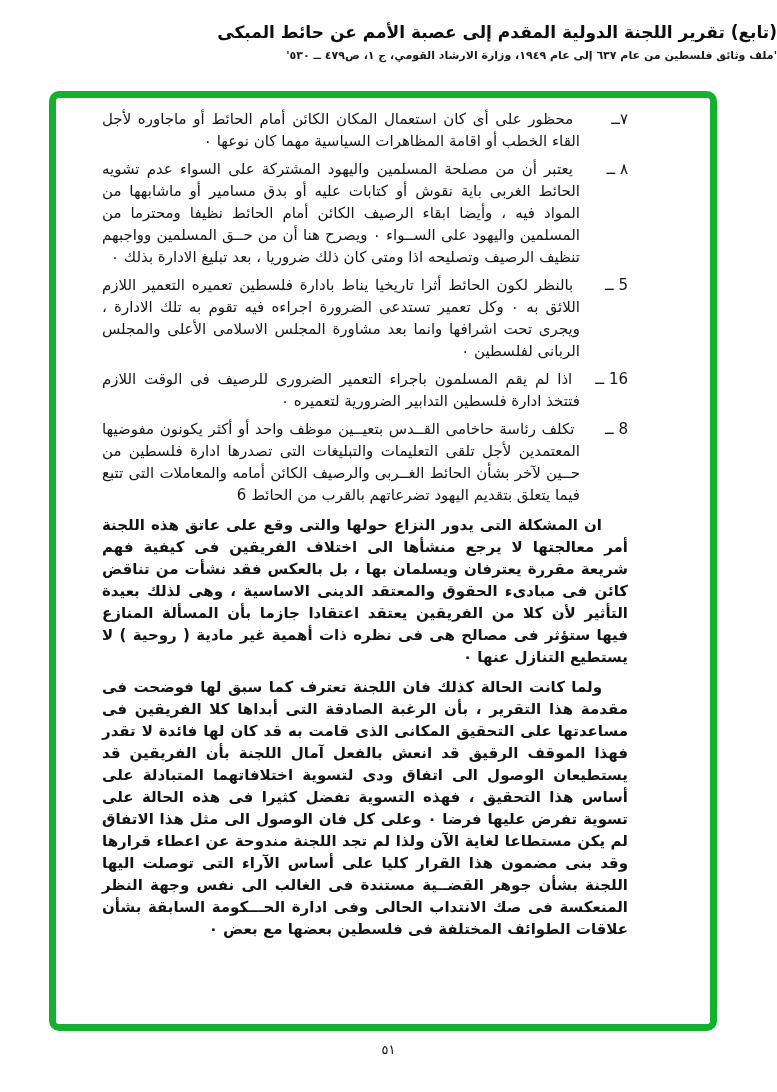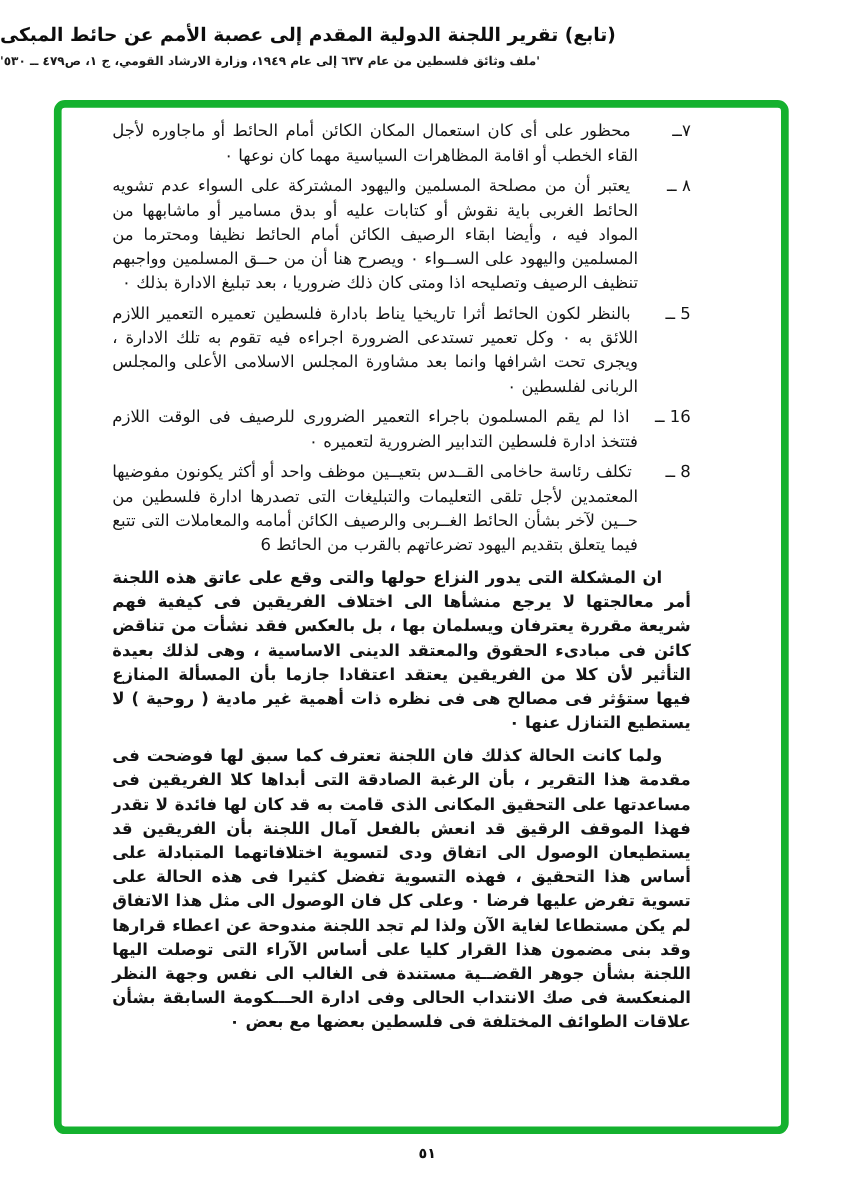--- a/index.html
+++ b/index.html
@@ -13,21 +13,21 @@
     height: 1092px;
     overflow: hidden;
     font-family: "DejaVu Sans", sans-serif;
     color: #111111;
   }
   .header {
     position: absolute;
     top: 22px;
     left: 0;
     right: 0;
-    text-align: left;
+    text-align: right;
     direction: rtl;
   }
   .header .title {
     font-size: 17px;
     font-weight: bold;
     color: #0d0d0d;
   }
   .header .source {
     margin-top: 7px;
     font-size: 11px;
@@ -72,21 +72,21 @@
     text-indent: 26px;
     font-weight: bold;
   }
   .page-num {
     position: absolute;
     top: 1042px;
     left: 0;
     right: 0;
     text-align: center;
     font-size: 13px;
-    font-weight: bold;
+    font-weight: normal;
     letter-spacing: 3px;
     color: #101010;
   }
 </style>
 </head>
 <body style="background: rgb(255, 255, 255);">
 
 <div class="header">
   <div class="title">(تابع) تقرير اللجنة الدولية المقدم إلى عصبة الأمم عن حائط المبكى</div>
   <div class="source">'ملف وثائق فلسطين من عام ٦٣٧ إلى عام ١٩٤٩، وزارة الارشاد القومي، ج ١، ص٤٧٩ ــ ٥٣٠'</div>

